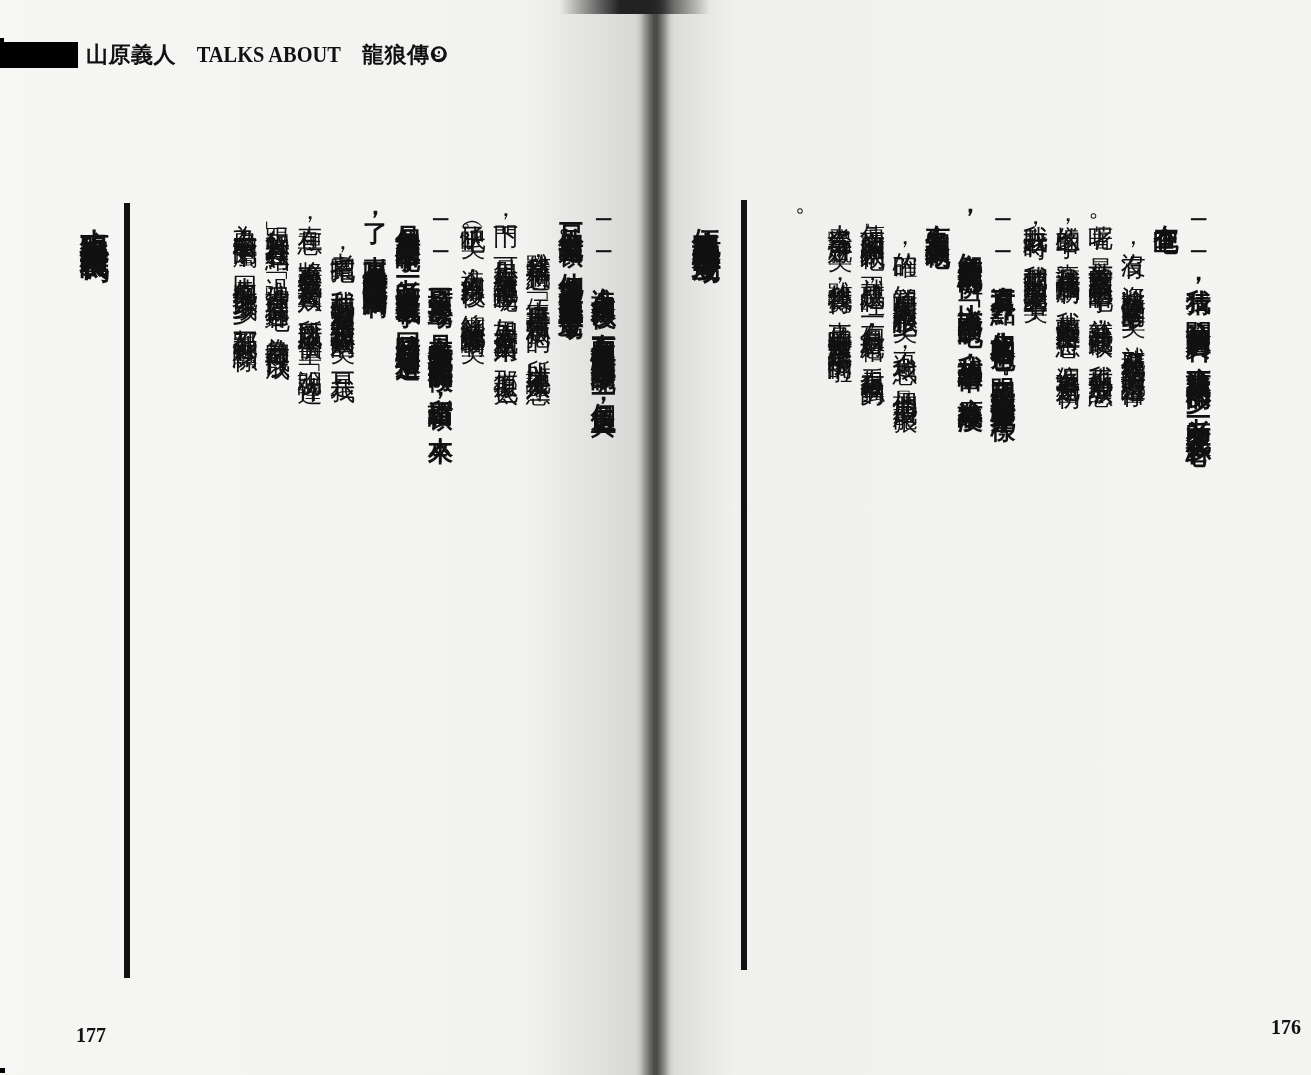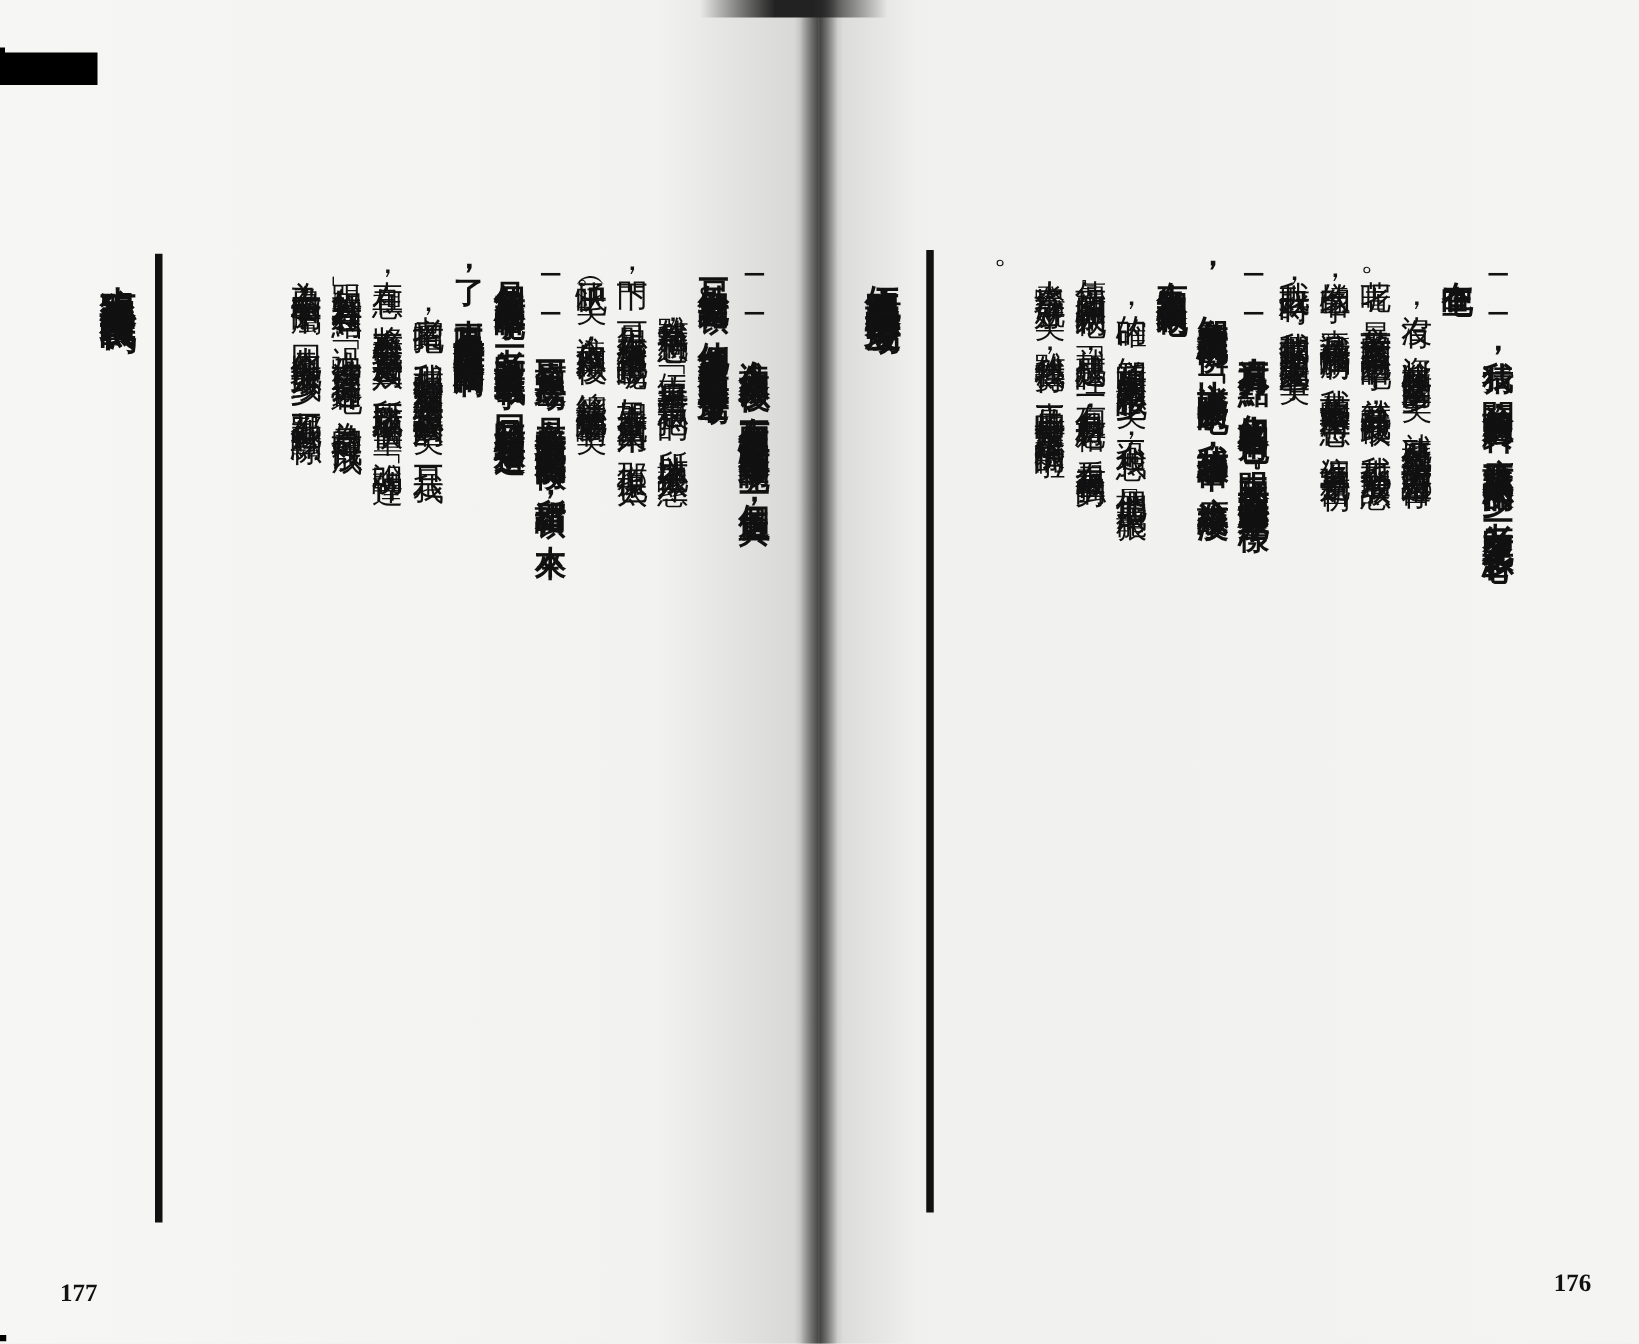--- a/index.html
+++ b/index.html
@@ -45,39 +45,44 @@
   .bold { font-family: "DejaVu Sans", sans-serif; font-weight: bold; }
   .heading {
     position: absolute; writing-mode: vertical-rl; text-orientation: upright;
     font-family: "DejaVu Sans", sans-serif; font-weight: bold;
     font-size: 29px; letter-spacing: 3px; line-height: 34px;
   }
   .heading-rule {
     position: absolute; width: 6px; background: #111;
   }
   .page-num {
-    position: absolute; font-family: "Liberation Serif", serif; font-weight: bold; font-size: 20px;
+    position: absolute; font-family: "Liberation Serif", serif; font-weight: bold; font-size: 20px; margin-left: 28px;
   }
   .corner-mark { position: absolute; left: 0; bottom: 2px; width: 5px; height: 5px; background: #000; }
   .left-edge { position: absolute; left: 0; top: 38px; width: 4px; height: 28px; background: #000; }
   .faint {
     position: absolute; color: rgba(0,0,0,0.07); font-size: 14px; font-family: "DejaVu Sans", sans-serif;
   }
 </style>
 </head>
 <body>
 
 <div class="page page-left"></div>
 <div class="page page-right"></div>
 <div class="spine"></div>
 <div class="top-dark"></div>
 <div class="left-edge"></div>
 
 <div class="header">
   <div class="header-bar"></div>
+  <div class="header-title">
+    <span>山原義人</span>
+    <span class="latin">TALKS ABOUT</span>
+    <span>龍狼傳</span><span>❾</span>
+  </div>
 </div>
 
 <div class="faint" style="left:870px; top:40px;">​</div>
 
 <div id="right-cols">
     <div class="vcol bold" style="left: 1180px; top: 205px;">──我猜，關於匈奴的資料，應該就跟越一樣的少，老師一定花了很多苦心</div>
     <div class="vcol bold" style="left: 1147.4px; top: 205px;">在查吧？</div>
     <div class="vcol" style="left: 1114.8px; top: 205px;">　沒有，資料比越要豐富的多了（笑），就連歷代匈奴單于的族譜都還留存</div>
     <div class="vcol" style="left: 1082.2px; top: 205px;">著呢。最辛苦的應該是角色的名字吧。就算要我隨便取，我也不知道該取怎</div>
     <div class="vcol" style="left: 1049.6px; top: 205px;">樣的名字，真讓我傷透腦筋啊。我畫的匈奴左將軍古恩，這個名字就是當初</div>

